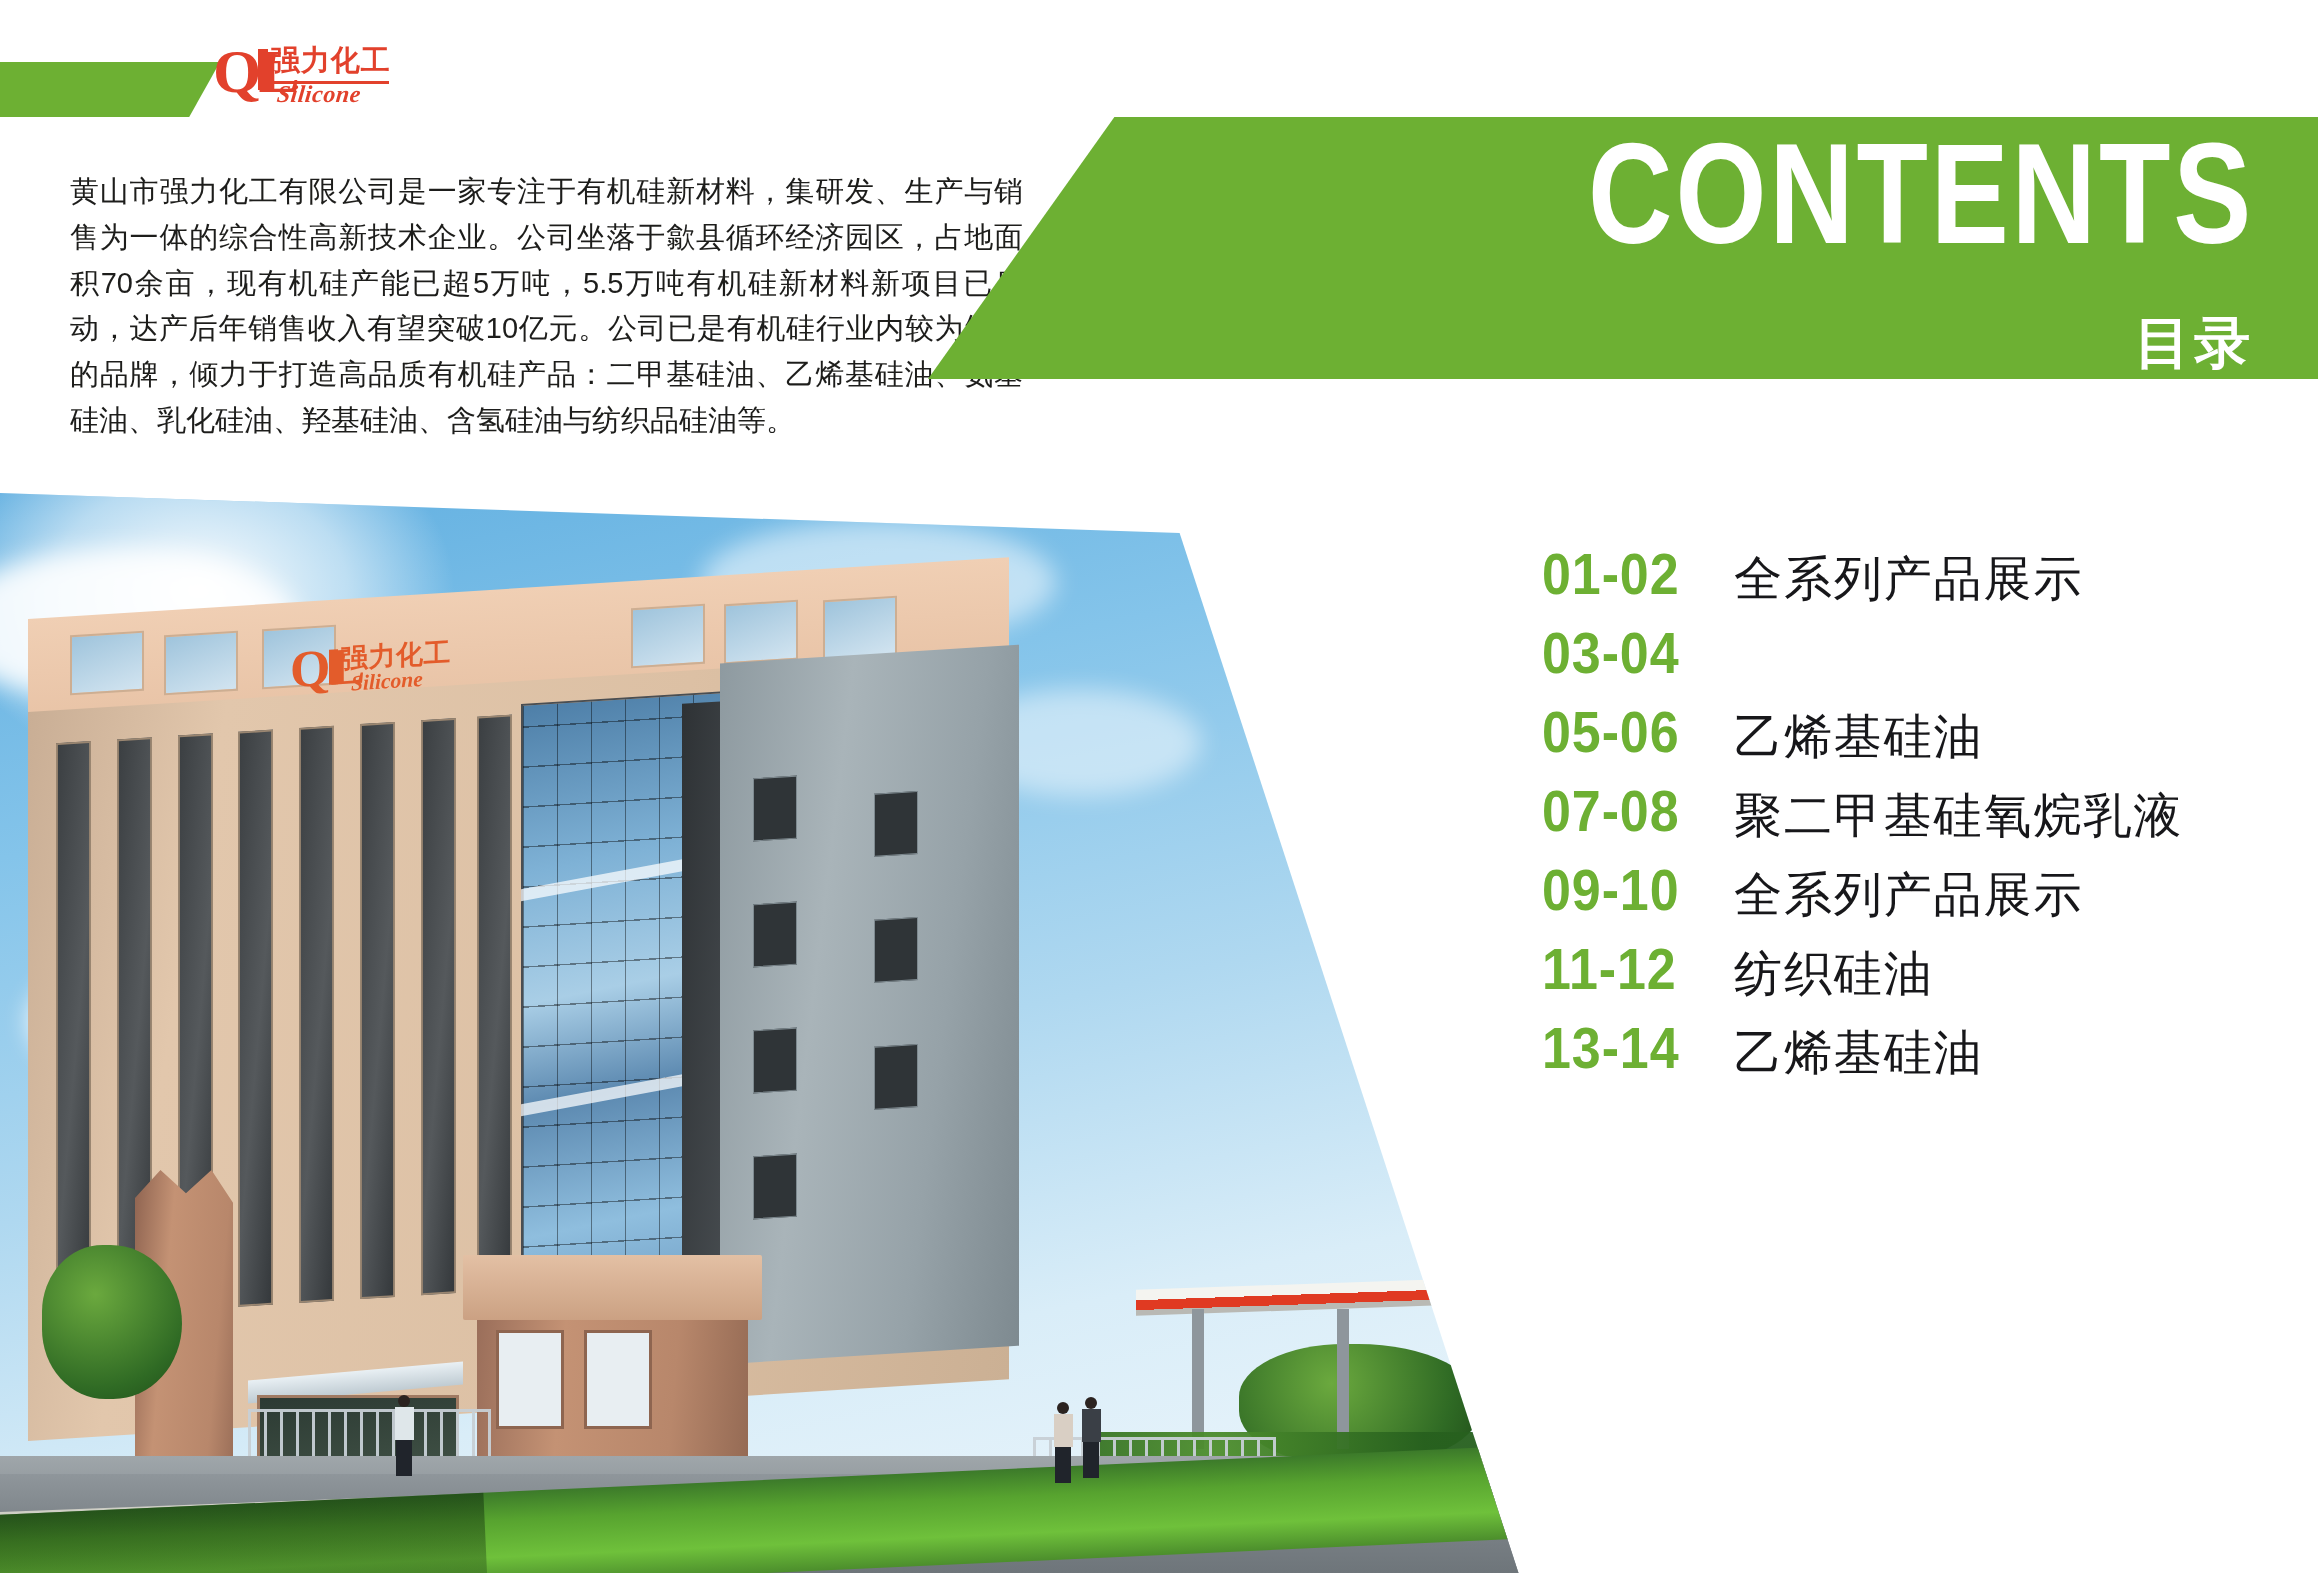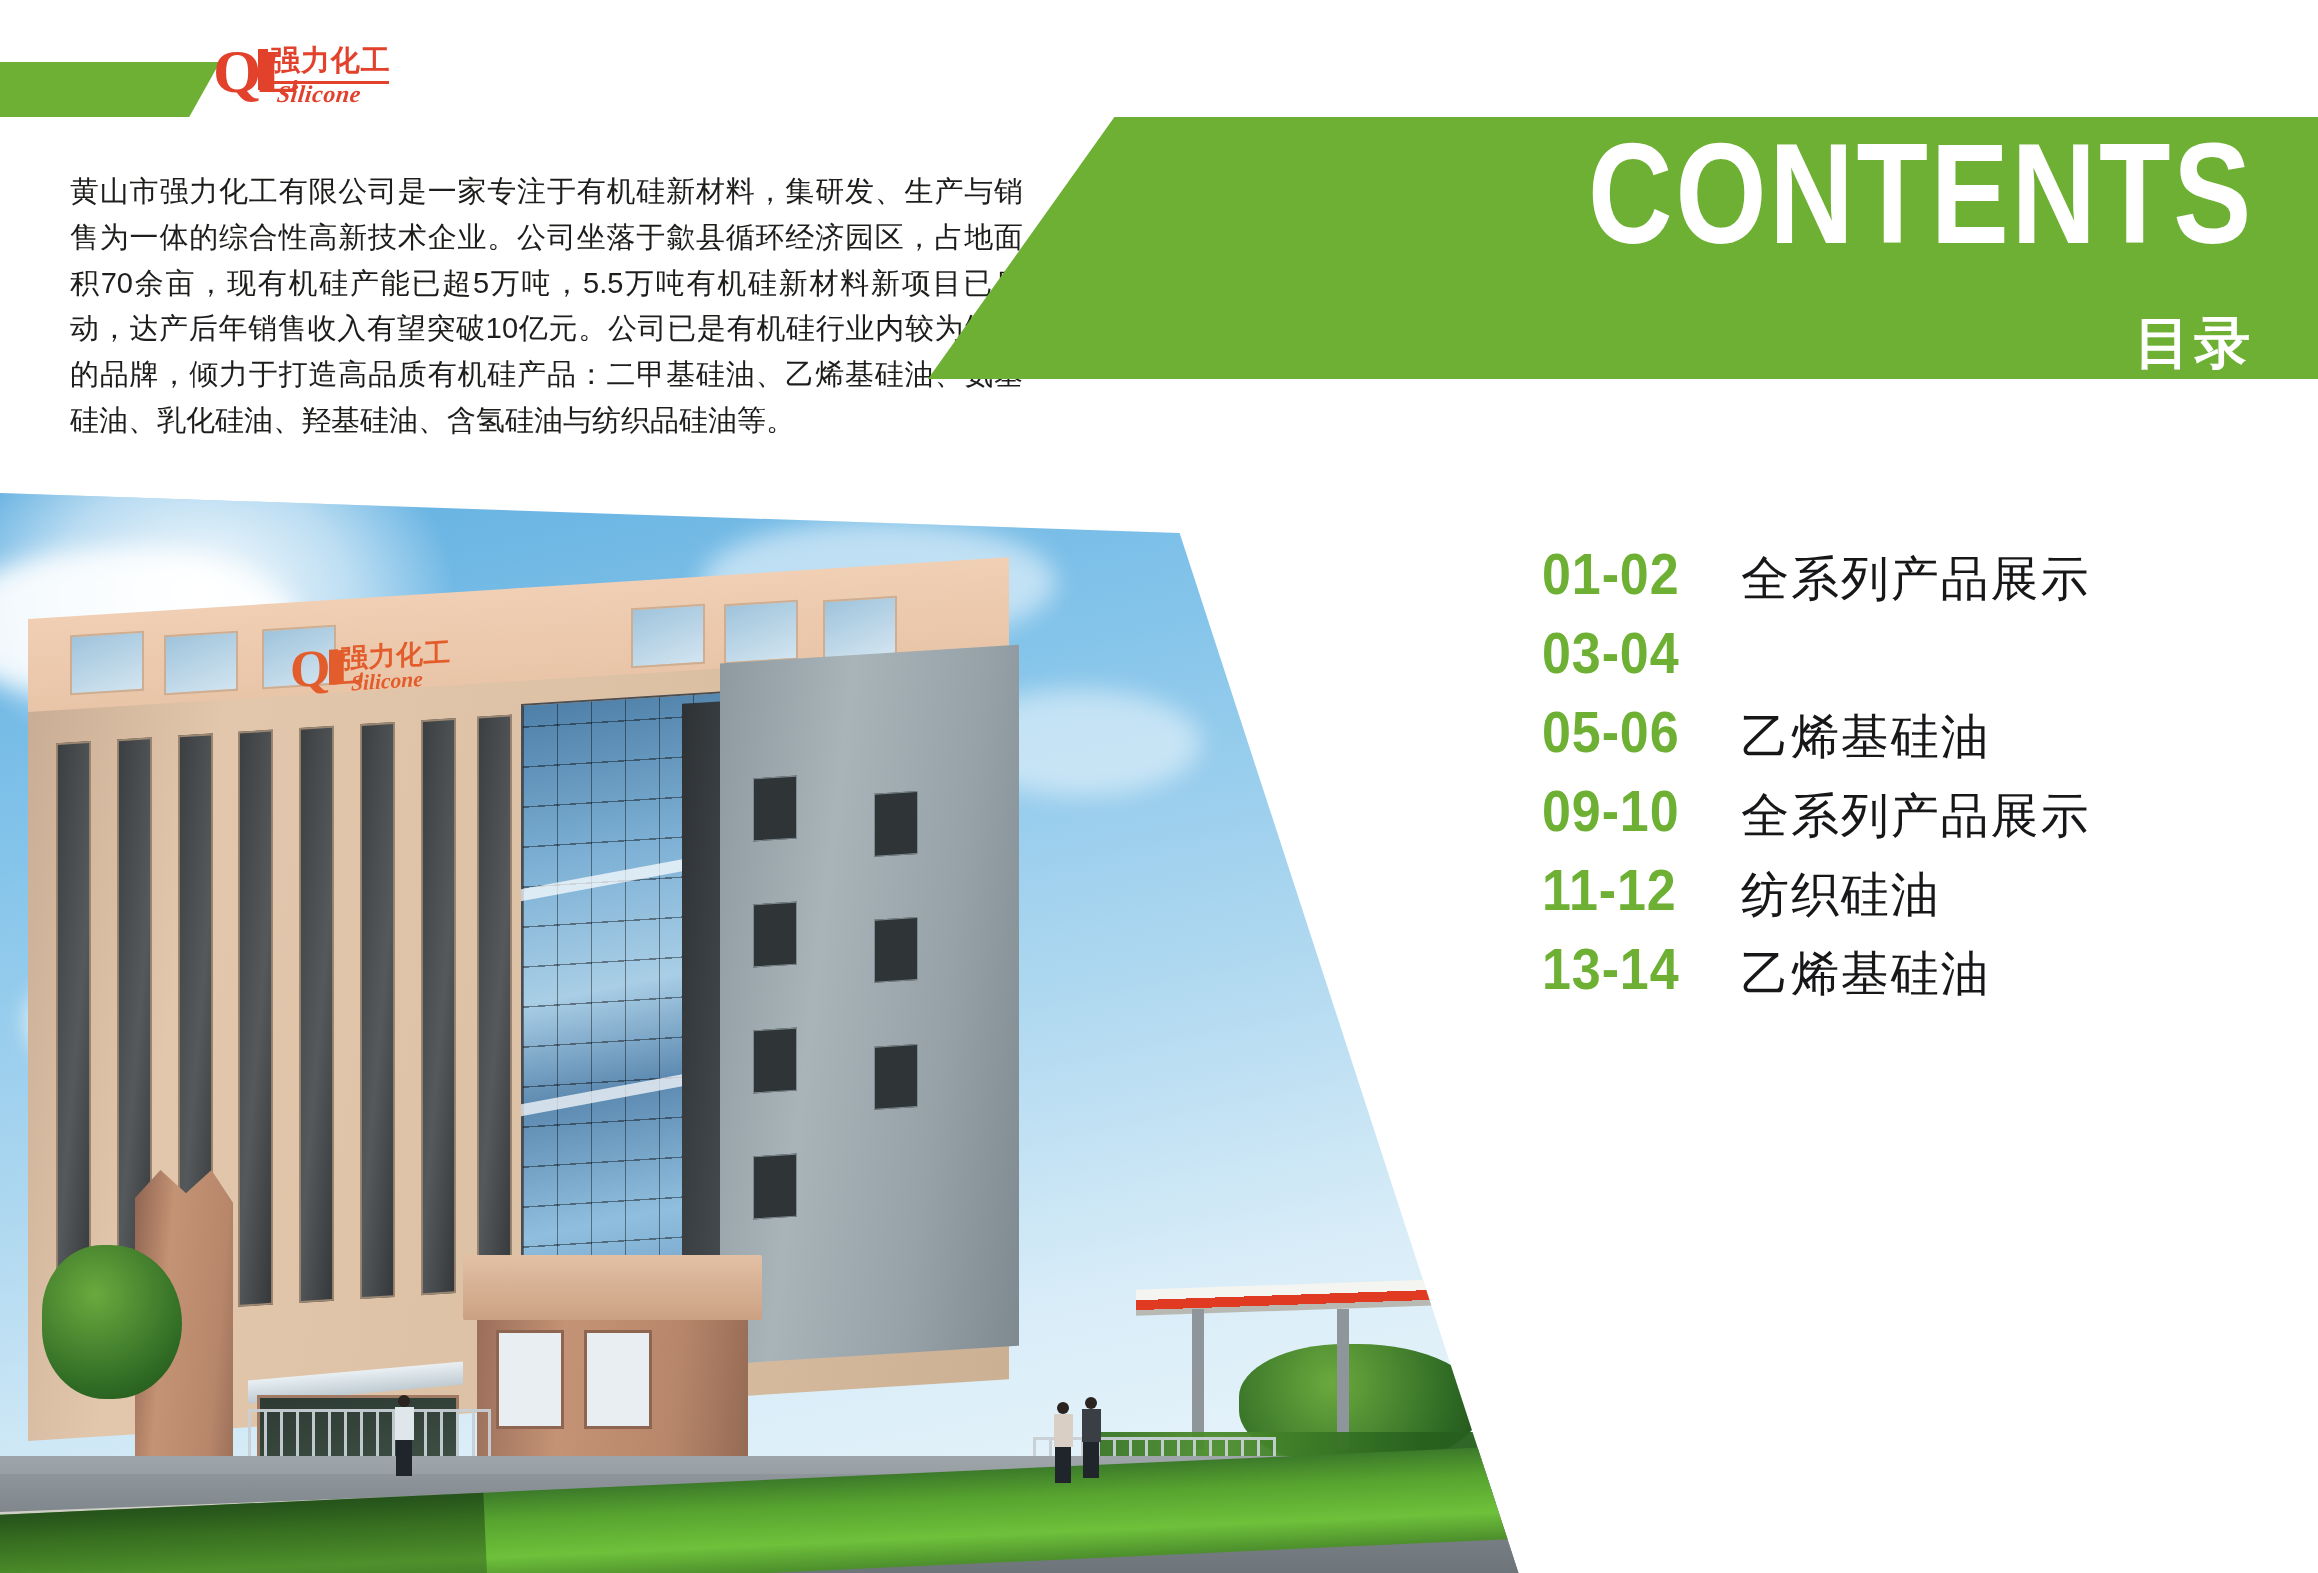--- a/index.html
+++ b/index.html
@@ -171,21 +171,21 @@
   
   .toc{position:absolute;left:1542px;top:551px;width:757px;}
   .toc-row{display:flex;align-items:baseline;height:0;}
   .toc-num{
     width:192px;flex:0 0 192px;color:#6DB033;font-weight:700;
     font-size:52px;line-height:1;letter-spacing:0.9px;
     font-family:"Liberation Sans","DejaVu Sans",sans-serif;
     transform:scaleY(1.12);transform-origin:left bottom;
   }
   .toc-label{
-    color:#17171A;font-size:48px;line-height:1;letter-spacing:1.9px;white-space:nowrap;margin-left:7px;
+    color:#17171A;font-size:48px;line-height:1;letter-spacing:1.9px;white-space:nowrap;
   }
 </style>
 </head>
 <body>
 
 <div class="tl-para"></div>
 
 <div class="logo">
   <span class="qmark">QL</span>
   <span class="lbar"></span>
@@ -310,20 +310,24 @@
     <span class="toc-label">全系列产品展示</span>
   </div>
   <div class="toc-row" style="height:79px">
     <span class="toc-num">03-04</span>
   </div>
   <div class="toc-row" style="height:79px">
     <span class="toc-num">05-06</span>
     <span class="toc-label">乙烯基硅油</span>
   </div>
   <div class="toc-row" style="height:79px">
+    <span class="toc-num">07-08</span>
+    <span class="toc-label">聚二甲基硅氧烷乳液</span>
+  </div>
+  <div class="toc-row" style="height:79px">
     <span class="toc-num">09-10</span>
     <span class="toc-label">全系列产品展示</span>
   </div>
   <div class="toc-row" style="height:79px">
     <span class="toc-num">11-12</span>
     <span class="toc-label">纺织硅油</span>
   </div>
   <div class="toc-row" style="height:79px">
     <span class="toc-num">13-14</span>
     <span class="toc-label">乙烯基硅油</span>

